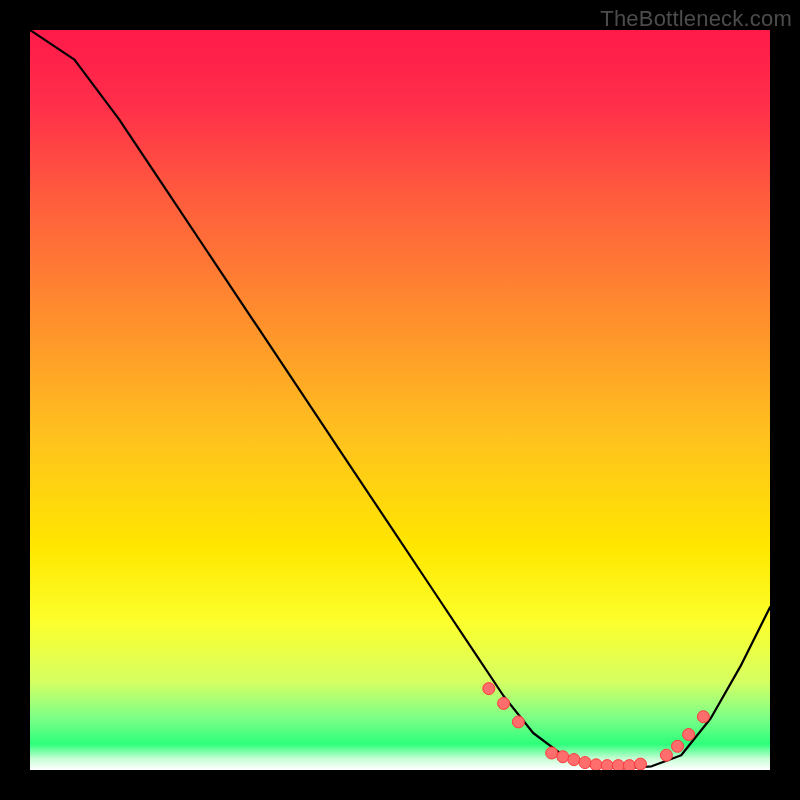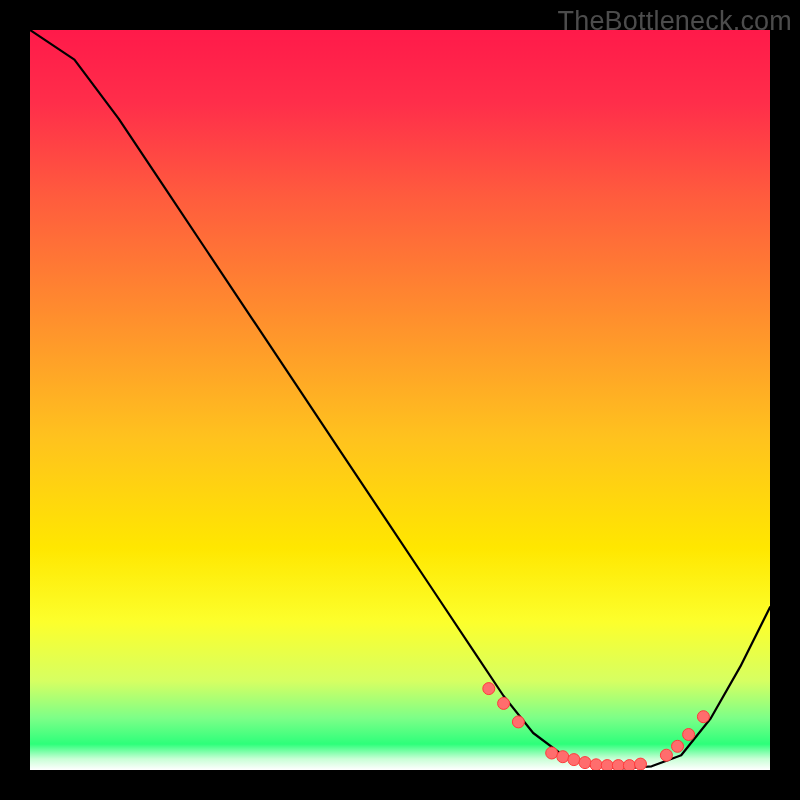--- a/index.html
+++ b/index.html
@@ -22,21 +22,21 @@
     left: 30px;
     top: 30px;
     width: 740px;
     height: 740px;
   }
   .watermark {
     position: absolute;
     top: 6px;
     right: 8px;
     color: #4c4c4c;
-    font-size: 27px;
+    font-size: 22px;
     font-weight: 500;
     letter-spacing: 0.2px;
     user-select: none;
   }
 </style>
 </head>
 <body>
 
 <div class="frame">
   <div class="watermark">TheBottleneck.com</div>

